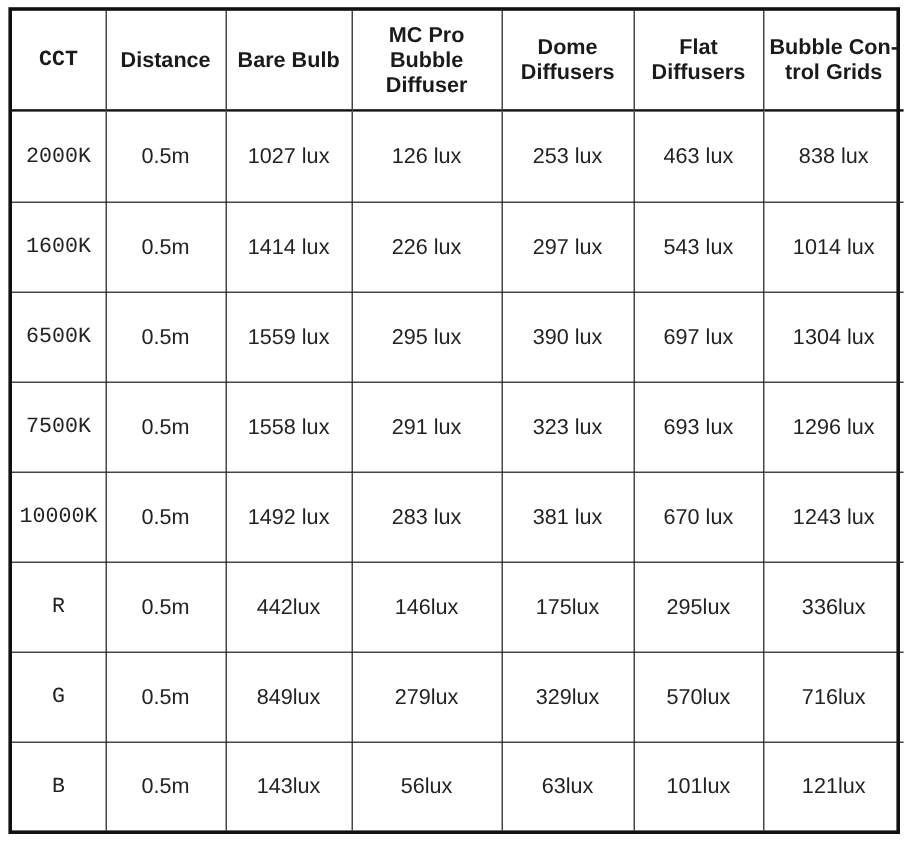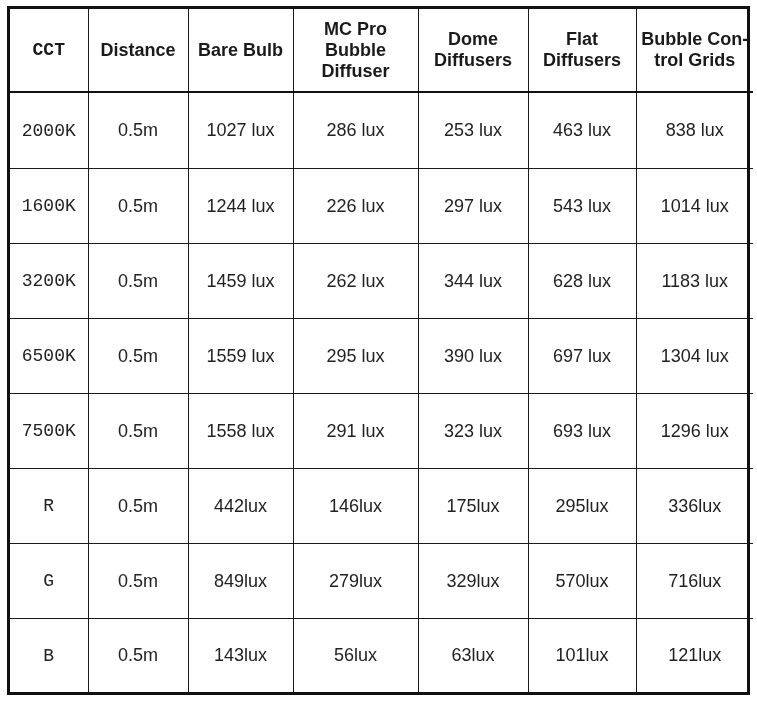--- a/index.html
+++ b/index.html
@@ -97,60 +97,60 @@
           <span class="head-line">Bubble Con-</span>
           <span class="head-line">trol Grids</span>
         </th>
       </tr>
     </thead>
     <tbody>
       <tr>
         <td>2000K</td>
         <td>0.5m</td>
         <td>1027 lux</td>
-        <td>286 lux</td>
+        <td>126 lux</td>
         <td>253 lux</td>
         <td>463 lux</td>
         <td>838 lux</td>
       </tr>
       <tr>
         <td>1600K</td>
         <td>0.5m</td>
-        <td>1244 lux</td>
+        <td>1414 lux</td>
         <td>226 lux</td>
         <td>297 lux</td>
         <td>543 lux</td>
         <td>1014 lux</td>
-      </tr>
-      <tr>
-        <td>3200K</td>
-        <td>0.5m</td>
-        <td>1459 lux</td>
-        <td>262 lux</td>
-        <td>344 lux</td>
-        <td>628 lux</td>
-        <td>1183 lux</td>
       </tr>
       <tr>
         <td>6500K</td>
         <td>0.5m</td>
         <td>1559 lux</td>
         <td>295 lux</td>
         <td>390 lux</td>
         <td>697 lux</td>
         <td>1304 lux</td>
       </tr>
       <tr>
         <td>7500K</td>
         <td>0.5m</td>
         <td>1558 lux</td>
         <td>291 lux</td>
         <td>323 lux</td>
         <td>693 lux</td>
         <td>1296 lux</td>
+      </tr>
+      <tr>
+        <td>10000K</td>
+        <td>0.5m</td>
+        <td>1492 lux</td>
+        <td>283 lux</td>
+        <td>381 lux</td>
+        <td>670 lux</td>
+        <td>1243 lux</td>
       </tr>
       <tr>
         <td>R</td>
         <td>0.5m</td>
         <td>442lux</td>
         <td>146lux</td>
         <td>175lux</td>
         <td>295lux</td>
         <td>336lux</td>
       </tr>

